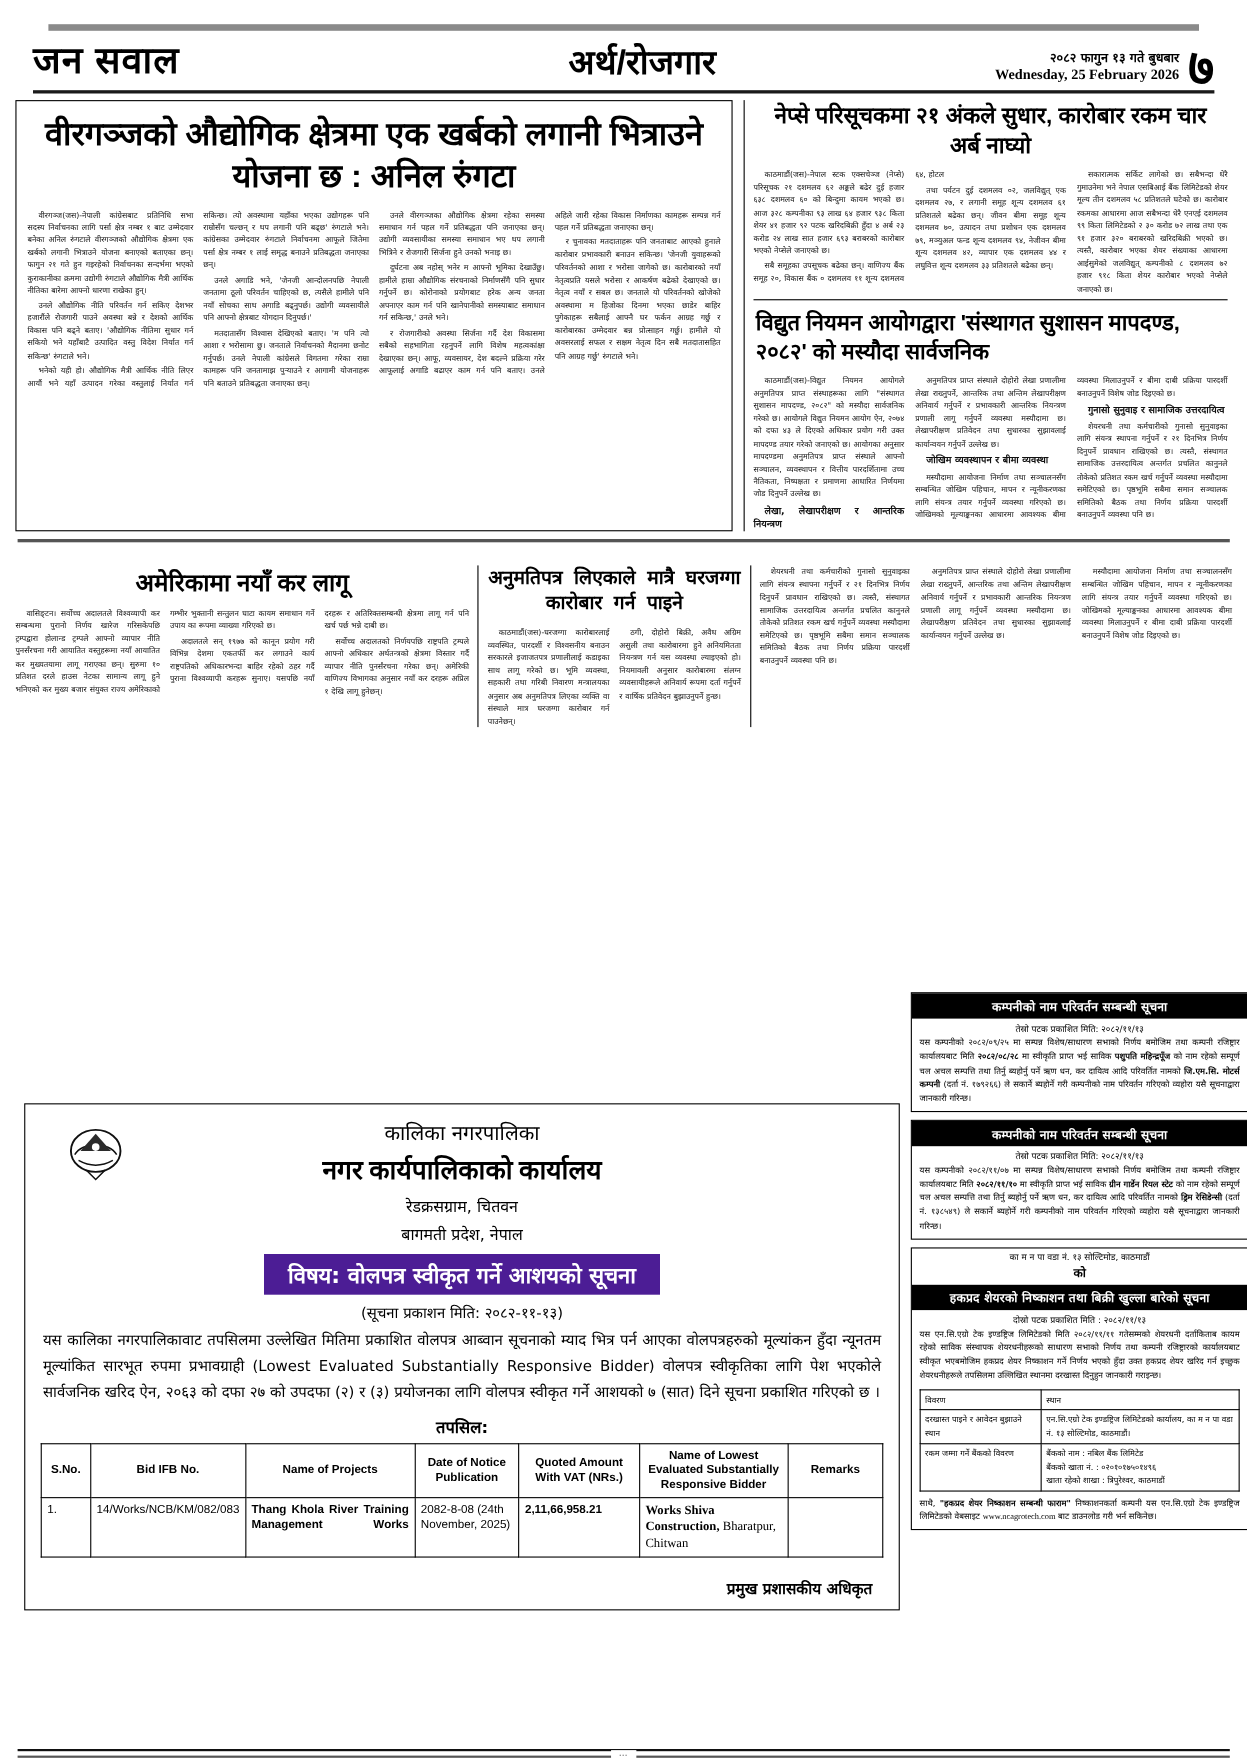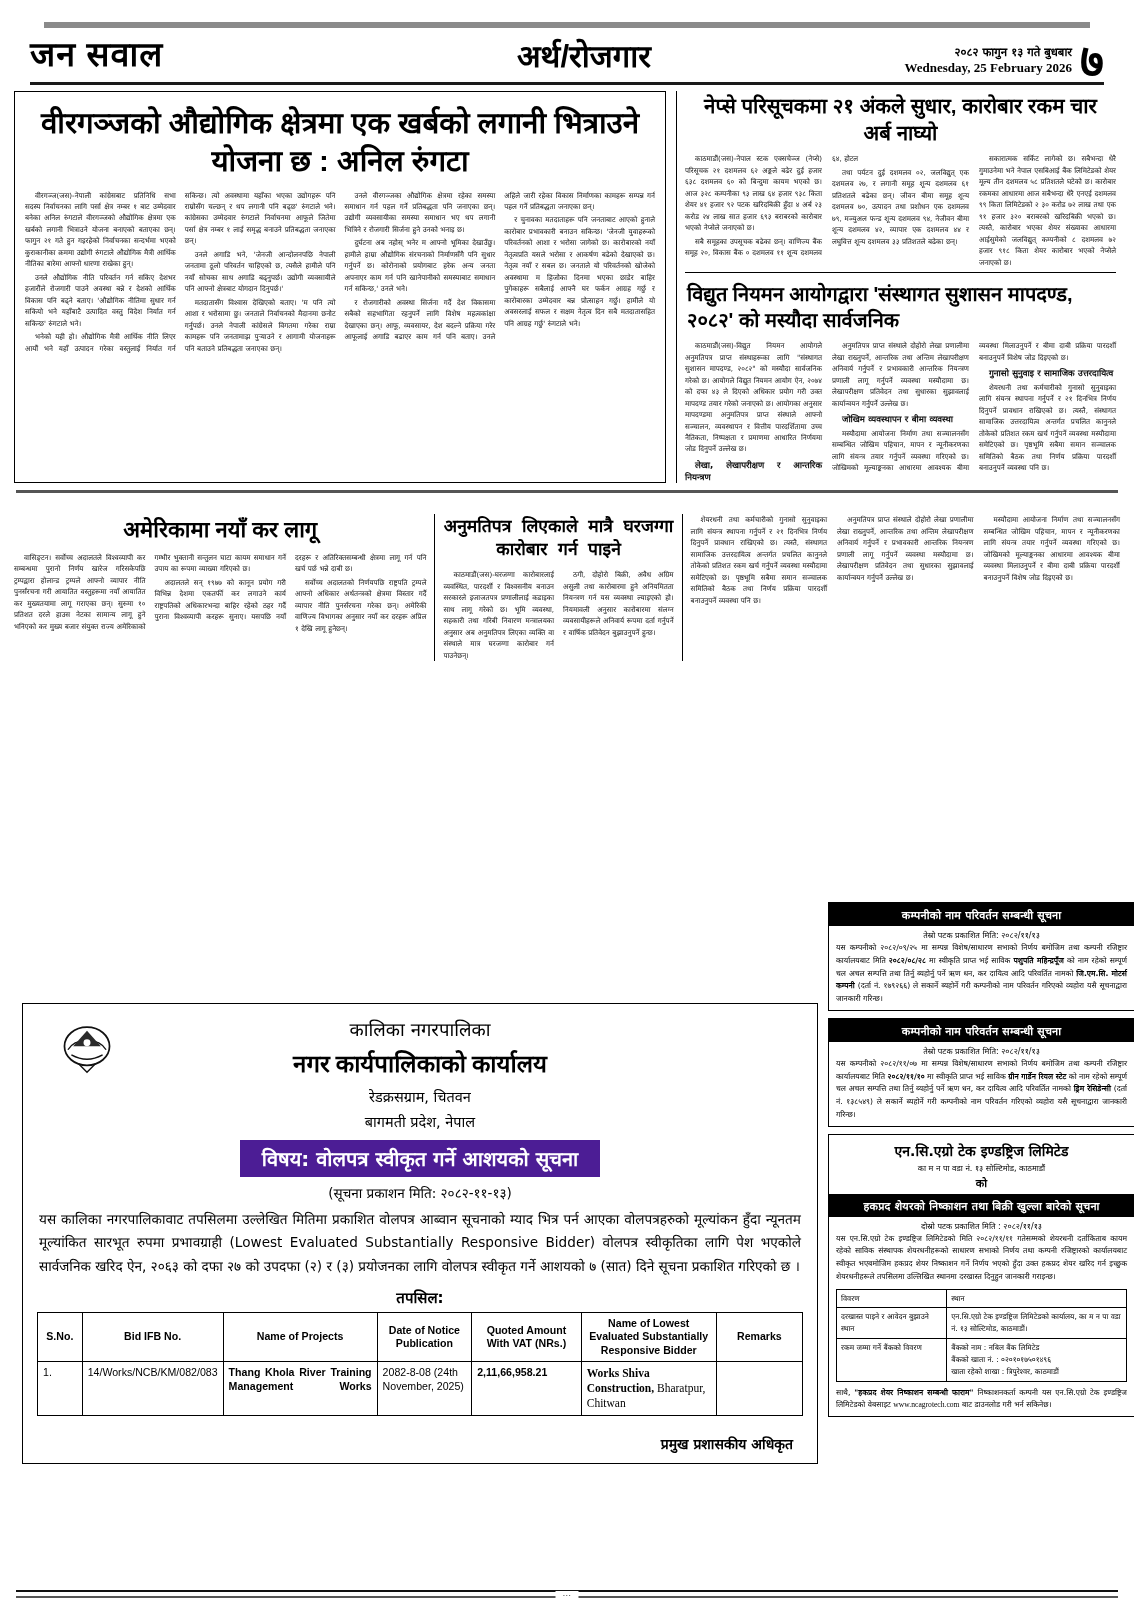--- a/index.html
+++ b/index.html
@@ -314,21 +314,20 @@
       <div class="ad-body">यस कम्पनीको २०८२/०९/२५ मा सम्पन्न विशेष/साधारण सभाको निर्णय बमोजिम तथा कम्पनी रजिष्ट्रार कार्यालयबाट मिति <b>२०८२/०८/२८</b> मा स्वीकृति प्राप्त भई साविक <b>पशुपति महिन्द्रपूँज</b> को नाम रहेको सम्पूर्ण चल अचल सम्पत्ति तथा तिर्नु ब्यहोर्नु पर्ने ऋण धन, कर दायित्व आदि परिवर्तित नामको <b>जि.एम.सि. मोटर्स कम्पनी</b> (दर्ता नं. १७९२६६) ले सकार्ने ब्यहोर्ने गरी कम्पनीको नाम परिवर्तन गरिएको व्यहोरा यसै सूचनाद्वारा जानकारी गरिन्छ।</div>
     </div>
 
     <div class="ad-box">
       <div class="ad-bar">कम्पनीको नाम परिवर्तन सम्बन्धी सूचना</div>
       <div class="ad-sub">तेस्रो पटक प्रकाशित मिति: २०८२/११/१३</div>
       <div class="ad-body">यस कम्पनीको २०८२/११/०७ मा सम्पन्न विशेष/साधारण सभाको निर्णय बमोजिम तथा कम्पनी रजिष्ट्रार कार्यालयबाट मिति <b>२०८२/११/१०</b> मा स्वीकृति प्राप्त भई साविक <b>ग्रीन गार्डेन रियल स्टेट</b> को नाम रहेको सम्पूर्ण चल अचल सम्पत्ति तथा तिर्नु ब्यहोर्नु पर्ने ऋण धन, कर दायित्व आदि परिवर्तित नामको <b>ड्रिम रेसिडेन्सी</b> (दर्ता नं. १३८५४९) ले सकार्ने ब्यहोर्ने गरी कम्पनीको नाम परिवर्तन गरिएको व्यहोरा यसै सूचनाद्वारा जानकारी गरिन्छ।</div>
     </div>
 
     <div class="ad-box">
-      <div class="ad-title">एन.सि.एग्रो टेक इण्डष्ट्रिज लिमिटेड</div>
       <div class="ad-addr">का म न पा वडा नं. १३ सोल्टिमोड, काठमाडौं</div>
       <div class="ad-ko">को</div>
       <div class="ad-bar">हकप्रद शेयरको निष्काशन तथा बिक्री खुल्ला बारेको सूचना</div>
       <div class="ad-sub">दोस्रो पटक प्रकाशित मिति : २०८२/११/१३</div>
       <div class="ad-body">यस एन.सि.एग्रो टेक इण्डष्ट्रिज लिमिटेडको मिति २०८२/११/११ गतेसम्मको शेयरधनी दर्ताकिताब कायम रहेको साविक संस्थापक शेयरधनीहरूको साधारण सभाको निर्णय तथा कम्पनी रजिष्ट्रारको कार्यालयबाट स्वीकृत भएबमोजिम हकप्रद शेयर निष्काशन गर्ने निर्णय भएको हुँदा उक्त हकप्रद शेयर खरिद गर्न इच्छुक शेयरधनीहरूले तपसिलमा उल्लिखित स्थानमा दरखास्त दिनुहुन जानकारी गराइन्छ।</div>
       <table class="ad-table">
         <tbody>
             <tr>
           <td style="width:38%">विवरण</td>
           <td>स्थान</td>

